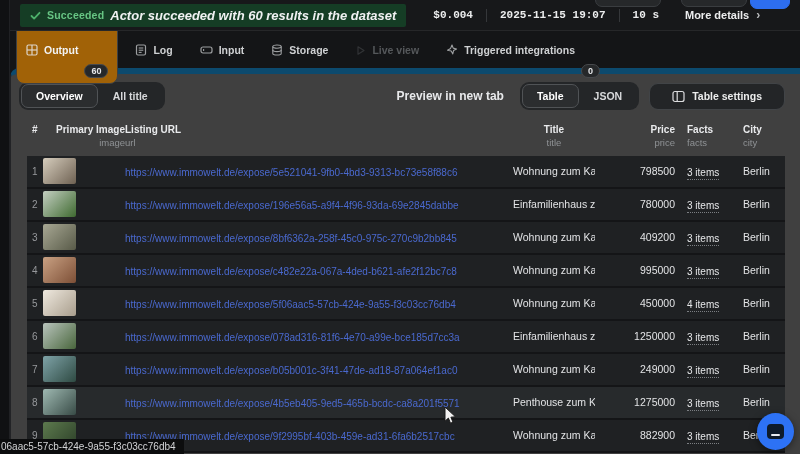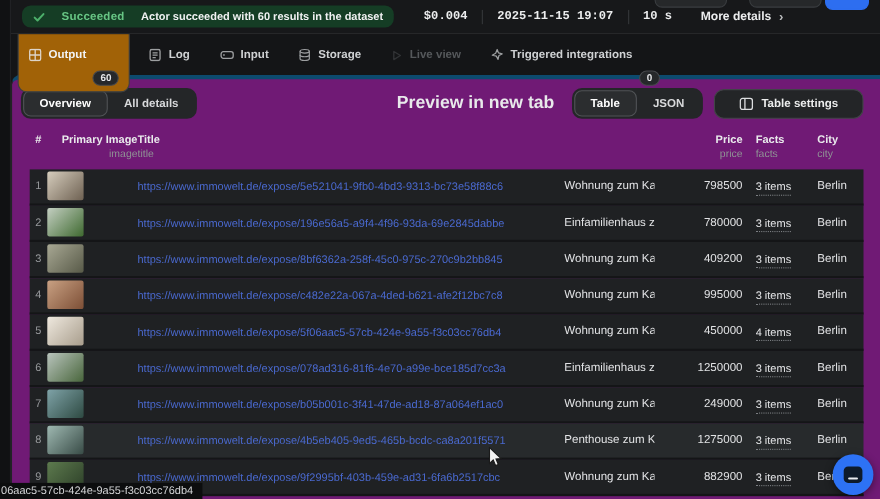--- a/index.html
+++ b/index.html
@@ -8,60 +8,60 @@
     position:relative;
     background:#141517;
     font-family:"Liberation Sans","DejaVu Sans",sans-serif;
     color:#e4e5e7;
     -webkit-font-smoothing:antialiased;
   }
   .side-strip { position:absolute; left:0; top:0; width:10px; height:454px; background:#101113; border-right:1px solid #202124; z-index:5; }
 
   
   .topbar { position:absolute; left:10px; top:0; right:0; height:31px; background:#17181a; border-bottom:1px solid #262729; display:flex; align-items:center; padding-left:10px; z-index:4; }
-  .status-badge { display:flex; align-items:center; gap:15px; background:#153d25; border-radius:8px; padding:4px 10px; margin-right:14px; }
+  .status-badge { display:flex; align-items:center; gap:6px; background:#153d25; border-radius:2px; padding:4px 10px; margin-right:14px; }
   .status-badge .check { display:flex; }
   .status-label { color:#67c584; font-size:10.5px; font-weight:700; letter-spacing:.2px; }
-  .status-msg { color:#f0f1f2; font-size:10px; font-weight:700; }
+  .status-msg { color:#f0f1f2; font-size:13px; font-weight:700;font-style:italic; }
   .metric { color:#ecedee; font-size:11px; font-weight:700; padding:0 13px; white-space:nowrap;font-family:Liberation Mono, monospace; }
   .vsep { width:1px; height:13px; background:#35373a; }
   .more-details { display:flex; align-items:center; gap:7px; color:#ecedee; font-size:11px; font-weight:700; padding:4px 13px; cursor:pointer; }
   .chev { color:#b9bbbd; font-size:12px; font-weight:700; }
   .cutbtn { position:absolute; height:26px; border-radius:7px; background:#26282a; border:1px solid #3a3d40; }
   .cutbtn.blue { background:#2d6ef0; border-color:#2d6ef0; }
 
   
   .tabbar { position:absolute; left:10px; top:32px; right:0; height:36px; display:flex; align-items:center; padding-left:6px; gap:7px; z-index:3; }
   .tab { display:flex; align-items:center; gap:6px; padding:5px 9px; border:1px solid transparent; border-radius:8px; font-size:10.5px; font-weight:700; color:#cfd1d3; cursor:pointer; white-space:nowrap; }
   .tab.active { background:#a16207; border-color:#3d4043; color:#f2f3f4; }
   .tab.disabled { color:#55585b; cursor:default; }
   .tab .ticon { display:flex; opacity:.85; }
   .tab.disabled .ticon { opacity:.45; }
   .tbadge { font-size:9px; font-weight:700; padding:1px 6px; border:1px solid #47494c; border-radius:8px; background:#26282a; color:#e6e7e9;margin-top:42px; }
 
   
-  .content { position:absolute; left:10px; top:68px; right:0; bottom:0; background:#701a75; border-top:4px solid #0c4a6e; border-left:1px solid #222326; border-top-left-radius:9px; z-index:2; }
+  .content { position:absolute; left:10px; top:68px; right:0; bottom:0; background:#404040; border-top:6px solid #0c4a6e; border-left:1px solid #222326; border-top-left-radius:9px; z-index:2; }
   .viewbar { height:44px; display:flex; align-items:center; padding:0 15px 0 8px; }
   .pillgroup { display:flex; background:#242628; border-radius:9px; padding:2px; }
   .pill { padding:5px 14px; font-size:10.5px; font-weight:700; color:#d8d9db; border:1px solid transparent; border-radius:7px; cursor:pointer; white-space:nowrap; }
   .pill.selected { border-color:#505356; background:#2b2d2f; color:#ffffff; }
   .vb-spacer { flex:1; }
-  .preview-label { font-size:16px; font-weight:700; color:#e8e9eb; margin-right:16px; cursor:pointer; white-space:nowrap; }
+  .preview-label { font-size:12px; font-weight:700; color:#e8e9eb; margin-right:16px; cursor:pointer; white-space:nowrap; }
   .settings-btn { display:flex; align-items:center; gap:7px; margin-left:10px; border:1px solid #414447; background:#232527; border-radius:9px; padding:6px 22px; font-size:10.5px; font-weight:700; color:#eceded; cursor:pointer; white-space:nowrap; }
 
   
   .table { margin:0 15px 0 16px; }
   .tr, .thead { display:flex; align-items:center; }
   .thead { padding:5px 0 7px; align-items:flex-start; }
   .hcell .h1 { font-size:10px; font-weight:700; color:#e9eaec; line-height:1.35; }
   .hcell .h2 { font-size:9.5px; color:#8f9295; line-height:1.3; }
   .td-n { width:16px; flex:none; font-size:10px; color:#97999c; padding-left:5px; }
   .td-img { width:82px; flex:none;text-align:right; }
   .td-url { width:388px; flex:none; overflow:hidden; white-space:nowrap; }
-  .td-title { flex:1; min-width:0; font-size:10.5px; color:#e2e3e5; overflow:hidden; white-space:nowrap; }
+  .td-title { flex:1; min-width:0; font-size:10.5px; color:#e2e3e5; overflow:hidden; white-space:nowrap;text-align:center; }
   .td-price { width:84px; flex:none; text-align:right; font-size:10.5px; color:#e2e3e5; padding-right:4px; }
   .td-facts { width:58px; flex:none; padding-left:8px; }
   .td-city { width:48px; flex:none; padding-left:6px; font-size:10.5px; color:#e2e3e5; }
   .tr { height:33px; background:#1f2123; border-bottom:2px solid #141517; }
   .tr.hl { background:#272a2c; }
   .thumb { width:33px; height:26px; border-radius:2px; margin-left:0px; cursor:pointer; }
   .link { font-size:10px; color:#4a69cf; text-decoration:none; cursor:pointer; white-space:nowrap; }
   .facts { font-size:10px; color:#e6e7e9; border-bottom:1px dotted #7b7e82; padding-bottom:1px; cursor:pointer; white-space:nowrap; }
 
   
@@ -159,21 +159,21 @@
     </span>
     <span>Triggered integrations</span>
     <span class="tbadge">0</span>
   </div>
 </div>
 
 <div class="content">
   <div class="viewbar">
     <div class="pillgroup">
       <div class="pill selected">Overview</div>
-      <div class="pill">All details</div>
+      <div class="pill">All title</div>
     </div>
     <div class="vb-spacer"></div>
     <span class="preview-label">Preview in new tab</span>
     <div class="pillgroup">
       <div class="pill selected">Table</div>
       <div class="pill">JSON</div>
     </div>
     <div class="settings-btn">
       <span>
         <svg width="13" height="13" viewBox="0 0 13 13">
@@ -187,20 +187,24 @@
 
   <div class="table">
     <div class="thead">
       <div class="td-n hcell">
           <div class="h1">#</div>
         </div>
       <div class="td-img hcell">
         <div class="h1">Primary Image</div>
         <div class="h2">image</div>
       </div>
+      <div class="td-url hcell">
+        <div class="h1">Listing URL</div>
+        <div class="h2">url</div>
+      </div>
       <div class="td-title hcell">
         <div class="h1">Title</div>
         <div class="h2">title</div>
       </div>
       <div class="td-price hcell">
         <div class="h1">Price</div>
         <div class="h2">price</div>
       </div>
       <div class="td-facts hcell">
         <div class="h1">Facts</div>

